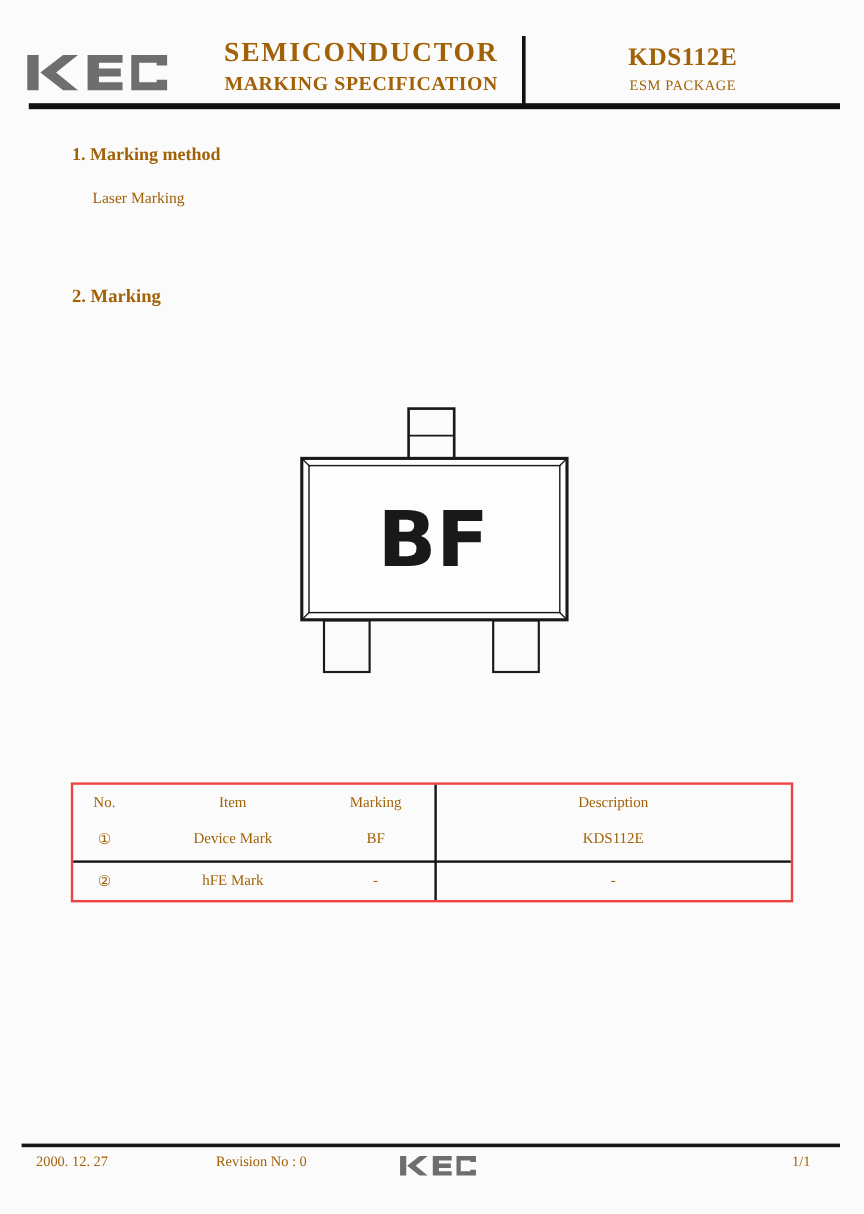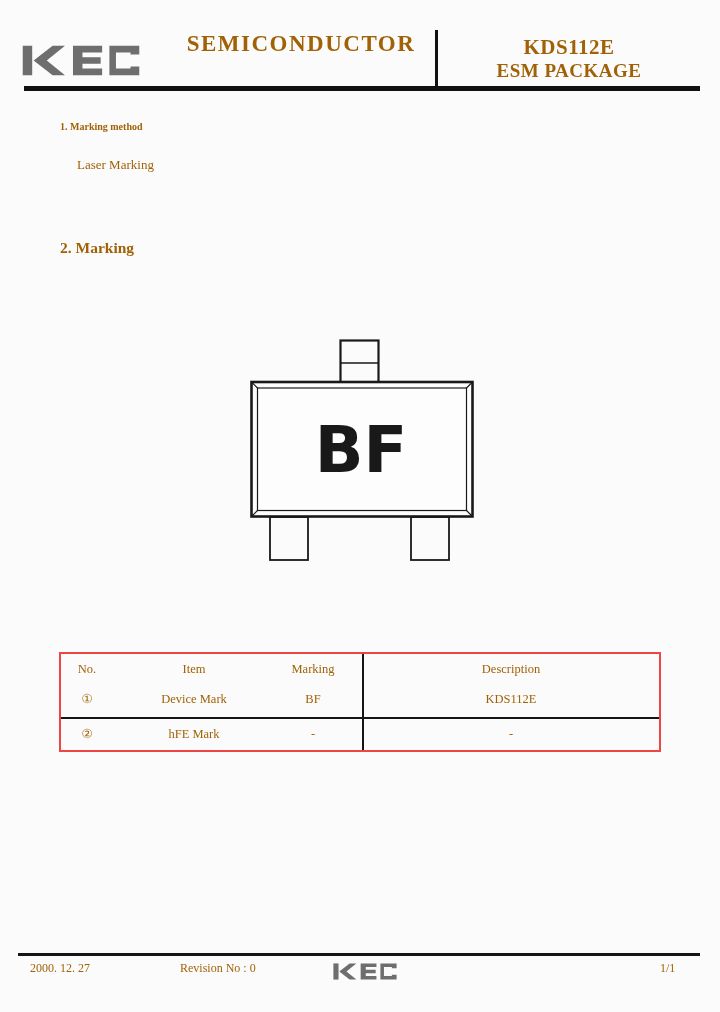--- a/index.html
+++ b/index.html
@@ -10,24 +10,24 @@
   }
   .abs{position:absolute;}
   
   #logo-main{left:22px;top:45px;width:118px;height:31px;}
   #hdr-center{left:160px;top:31px;width:282px;text-align:center;}
   #hdr-title1{font-size:23px;font-weight:bold;letter-spacing:1.5px;line-height:26px;}
   #hdr-title2{font-size:16.5px;font-weight:bold;letter-spacing:.5px;line-height:20px;margin-top:3px;}
   #hdr-divider{left:435px;top:30px;width:3px;height:57px;background:#111;}
   #hdr-right{left:438px;top:36px;width:262px;text-align:center;}
   #hdr-part{font-size:21px;font-weight:bold;letter-spacing:.5px;line-height:23px;}
-  #hdr-pkg{font-size:19px;font-weight:bold;letter-spacing:.5px;line-height:16px;margin-top:4px;}
+  #hdr-pkg{font-size:12px;font-weight:normal;letter-spacing:.5px;line-height:16px;margin-top:4px;}
   #hdr-bar{left:24px;top:86px;width:676px;height:5px;background:#111;}
   
-  #sec1-heading{left:60px;top:121px;font-size:10px;font-weight:bold;}
+  #sec1-heading{left:60px;top:121px;font-size:15px;font-weight:bold;}
   #sec1-body{left:77px;top:157px;font-size:13px;}
   #sec2-heading{left:60px;top:239px;font-size:15.5px;font-weight:bold;}
   
   #pkg-svg{left:235px;top:330px;}
   #pkg-marking{font-family:"DejaVu Sans","Liberation Sans",sans-serif;font-weight:bold;font-size:64px;fill:#191919;}
   
   #spec-table{left:59px;top:652px;width:602px;height:100px;border:2px solid #ef4444;box-sizing:border-box;}
   #spec-table .vline{position:absolute;left:301px;top:0;bottom:0;width:2px;background:#151515;}
   #spec-table .hline{position:absolute;left:0;right:0;top:63px;height:2px;background:#151515;}
   .cell{position:absolute;transform:translate(-50%,-50%);font-size:12.5px;white-space:nowrap;}
@@ -50,20 +50,21 @@
     <g fill="#6e6e6e">
       <path d="M1,1 h13 v40 h-13 z"></path>
       <path d="M16,21 L42,1 H59 L34,21 L59,41 H42 Z"></path>
       <path d="M70,1 h40 v9 h-27 v6.5 h25 v9 h-25 v6.5 h27 v9 h-40 z"></path>
       <path d="M120,1 H161 V13 H149 V10 H129 V32 H149 V29 H161 V41 H120 Z"></path>
     </g>
   </svg>
 
   <div id="hdr-center" class="abs">
     <div id="hdr-title1">SEMICONDUCTOR</div>
+    <div id="hdr-title2">MARKING SPECIFICATION</div>
   </div>
 
   <div id="hdr-divider" class="abs"></div>
 
   <div id="hdr-right" class="abs">
     <div id="hdr-part">KDS112E</div>
     <div id="hdr-pkg">ESM PACKAGE</div>
   </div>
 
   <div id="hdr-bar" class="abs"></div>

